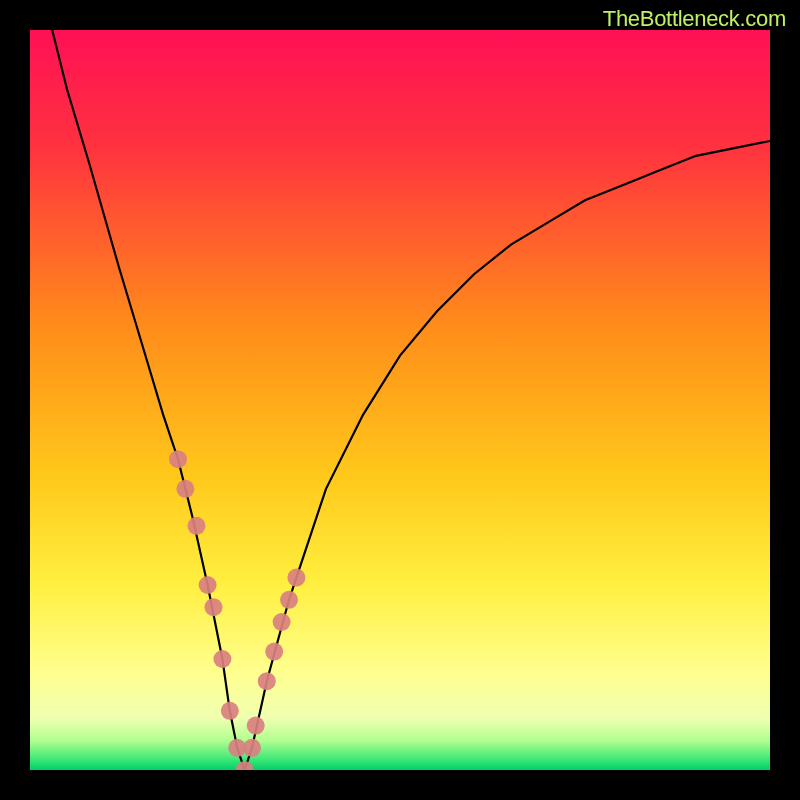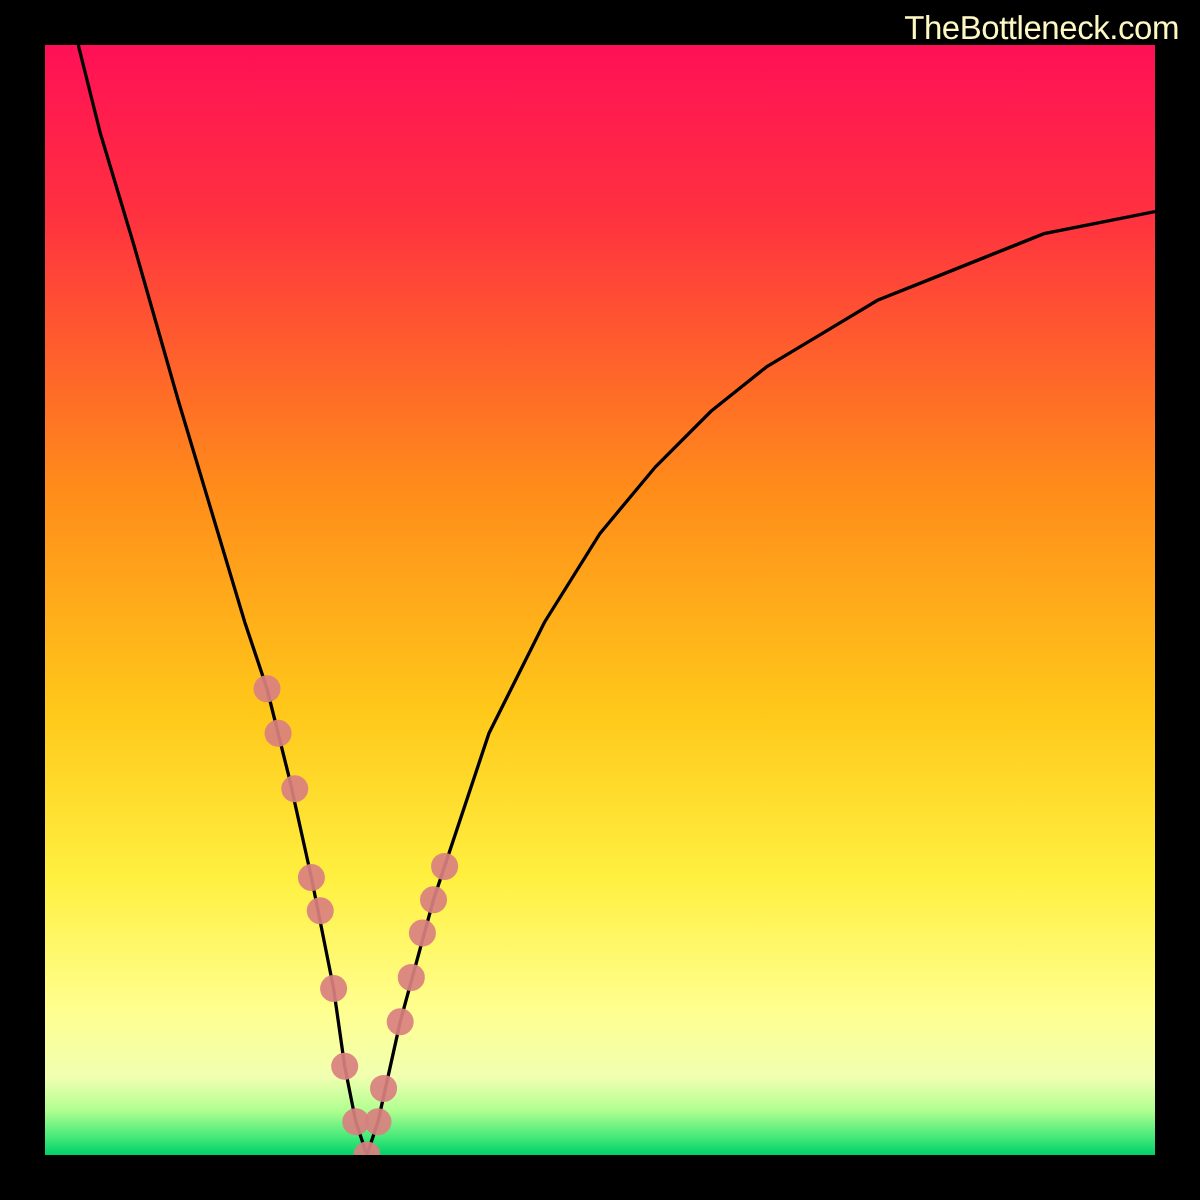--- a/index.html
+++ b/index.html
@@ -8,21 +8,21 @@
     height: 800px;
     background: #000;
     position: relative;
     font-family: Arial, sans-serif;
     overflow: hidden;
   }
   .watermark {
     position: absolute;
     top: 6px;
     right: 14px;
-    color: #fef9c3;
+    color: #bef264;
     font-size: 22px;
     font-weight: 500;
     z-index: 10;
     letter-spacing: -0.3px;
   }
   .plot-area {
     position: absolute;
     left: 30px;
     top: 30px;
     width: 740px;

